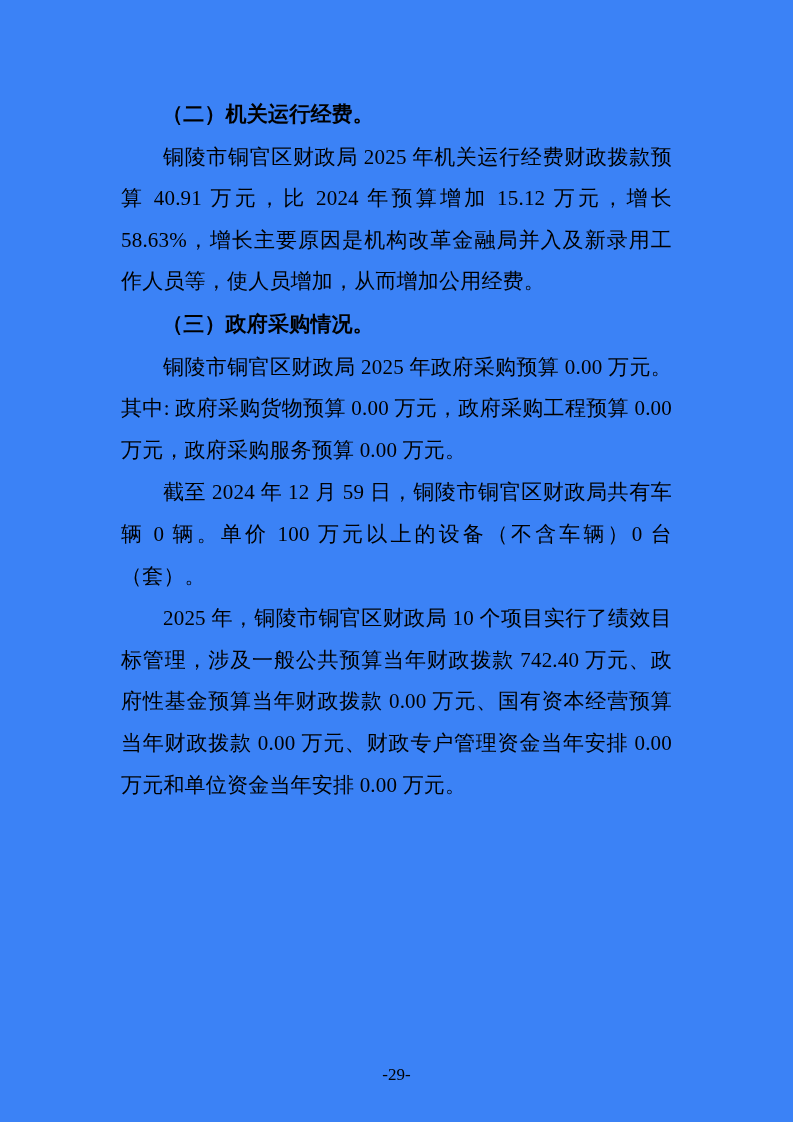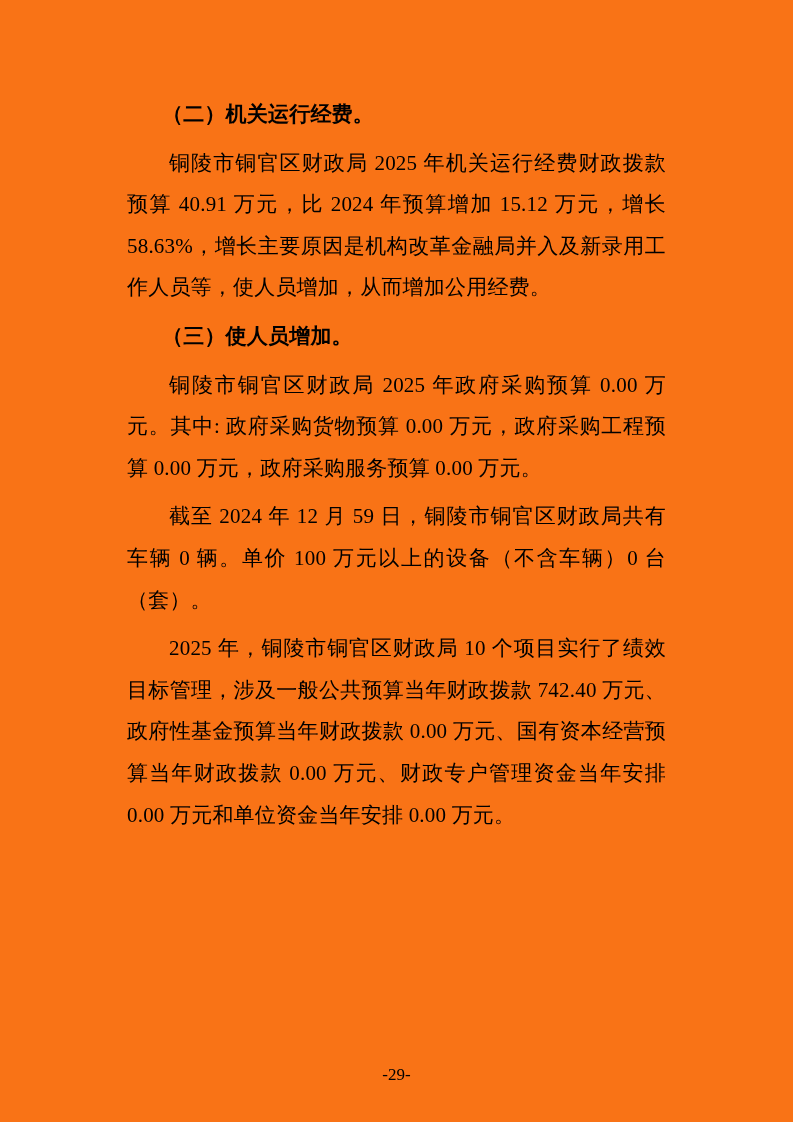--- a/index.html
+++ b/index.html
@@ -4,21 +4,21 @@
 <style>
   html, body {
     margin: 0;
     padding: 0;
     background: #ffffff;
   }
   .page {
     position: relative;
     width: 793px;
     height: 1122px;
-    background: #f97316;
+    background: #3b82f6;
     color: #000000;
     font-family: "Liberation Serif", "DejaVu Serif", serif;
     overflow: hidden;
   }
   .content {
     position: absolute;
     left: 120px;
     top: 94px;
     width: 553px;
     font-size: 21px;
@@ -28,21 +28,21 @@
   }
   .heading {
     margin: 0;
     font-size: 21px;
     font-weight: bold;
     text-indent: 2em;
     text-align: left;
     line-height: 41.6px;
   }
   .para {
-    margin: 7px;
+    margin: 1px;
     text-indent: 2em;
   }
   .footer {
     position: absolute;
     left: 0;
     right: 0;
     top: 1062px;
     text-align: center;
     font-size: 17px;
     line-height: 26px;
@@ -52,21 +52,21 @@
 </style>
 </head>
 <body>
 
 <div class="page">
   <div class="content">
 
     <h3 class="heading">（二）机关运行经费。</h3>
     <p class="para">铜陵市铜官区财政局 2025 年机关运行经费财政拨款预算 40.91 万元，比 2024 年预算增加 15.12 万元，增长 58.63%，增长主要原因是机构改革金融局并入及新录用工作人员等，使人员增加，从而增加公用经费。</p>
 
-    <h3 class="heading">（三）使人员增加。</h3>
+    <h3 class="heading">（三）政府采购情况。</h3>
     <p class="para">铜陵市铜官区财政局 2025 年政府采购预算 0.00 万元。其中: 政府采购货物预算 0.00 万元，政府采购工程预算 0.00 万元，政府采购服务预算 0.00 万元。</p>
 
     <p class="para">截至 2024 年 12 月 59 日，铜陵市铜官区财政局共有车辆 0 辆。单价 100 万元以上的设备（不含车辆）0 台（套）。</p>
 
     <p class="para">2025 年，铜陵市铜官区财政局 10 个项目实行了绩效目标管理，涉及一般公共预算当年财政拨款 742.40 万元、政府性基金预算当年财政拨款 0.00 万元、国有资本经营预算当年财政拨款 0.00 万元、财政专户管理资金当年安排 0.00 万元和单位资金当年安排 0.00 万元。</p>
 
   </div>
 
   <div class="footer">-29-</div>
 </div>

